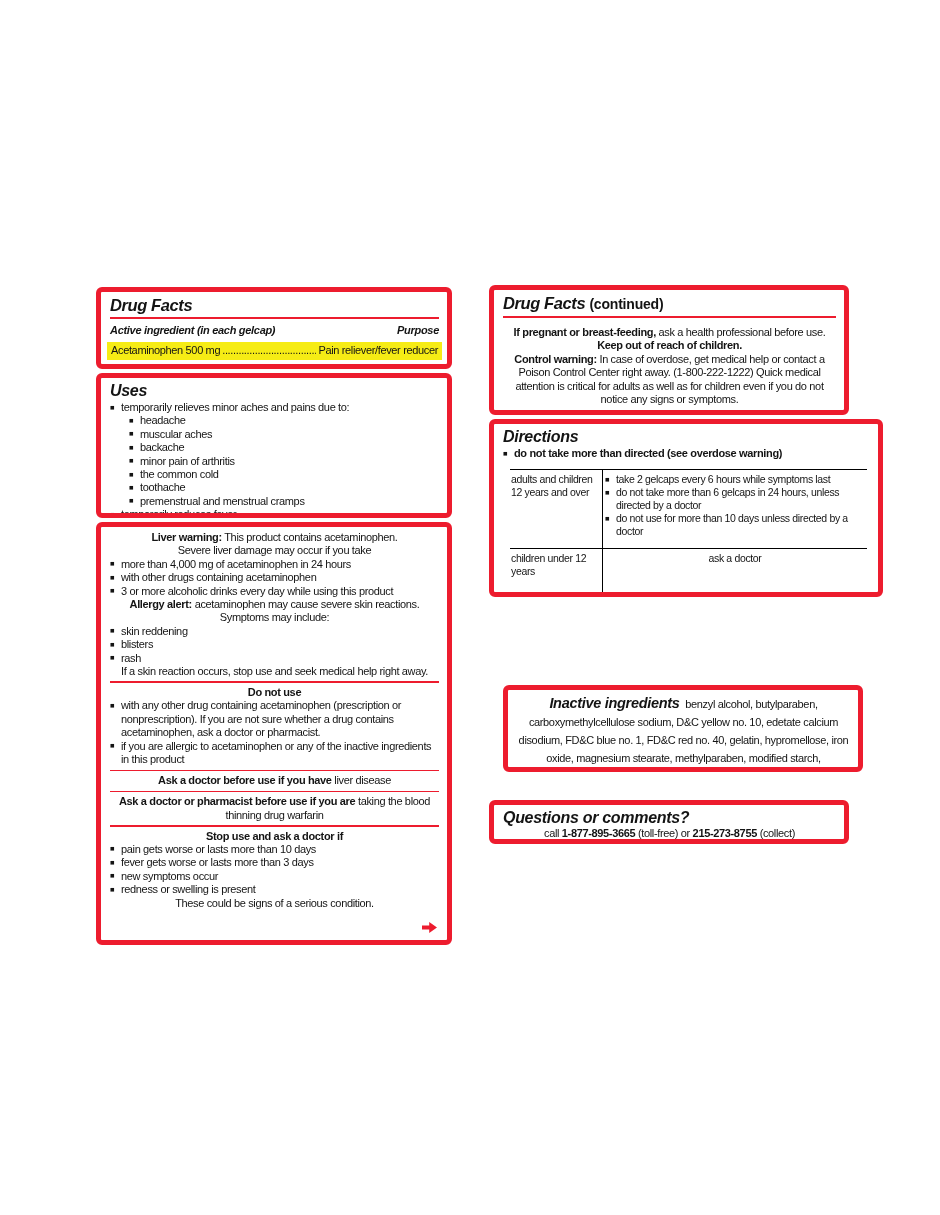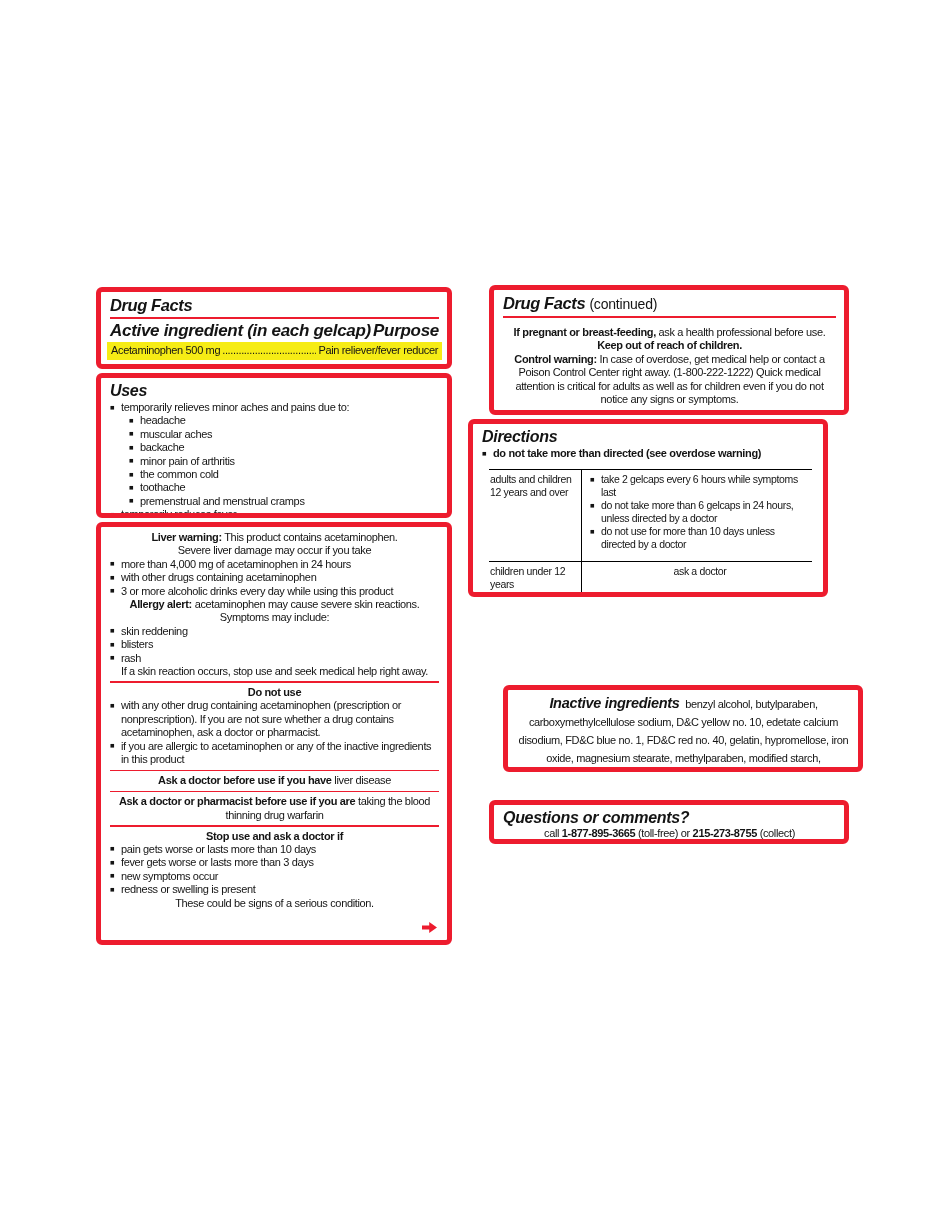--- a/index.html
+++ b/index.html
@@ -13,52 +13,52 @@
     position:absolute; box-sizing:border-box; background:#fff;
     border:5px solid var(--red); border-radius:6px;
     padding:4px 8px 4px 9px; overflow:hidden;
   }
   
   #lbox1 { left:96px; top:287px; width:356px; height:82px;  padding-bottom:0; }
   #lbox2 { left:96px; top:373px; width:356px; height:145px; }
   #lbox3 { left:96px; top:522px; width:356px; height:423px; }
   
   #rbox1 { left:489px; top:285px; width:360px; height:130px; }
-  #rbox2 { left:468px; top:419px; width:360px; height:178px; }
+  #rbox2 { left:489px; top:419px; width:394px; height:178px; }
   #rbox3 { left:489px; top:602px; width:360px; height:79px;  }
   #rbox4 { left:503px; top:685px; width:360px; height:87px; line-height:18px; }
   #rbox5 { left:489px; top:800px; width:360px; height:44px;  }
 
   .ttl  { font-weight:bold; font-style:italic; font-size:16.5px; line-height:19px; letter-spacing:-0.4px; }
-  .ttl .plain { font-weight:normal; font-style:normal; font-size:14px; letter-spacing:-0.2px;text-align:center; }
+  .ttl .plain { font-weight:bold; font-style:normal; font-size:14px; letter-spacing:-0.2px;text-align:center; }
   .sec  { font-weight:bold; font-style:italic; font-size:16px; line-height:17px; letter-spacing:-0.3px; }
   .secline { margin-bottom:2px; }
   .rl   { height:2px; background:var(--red); margin:2px 0 3px 0; }
   .dv   { height:1.6px; background:var(--red); margin:3px 0 3px 0; }
   .b    { font-weight:bold; }
   .ln   { margin:0;text-align:center; }
   .hd-row { display:flex; justify-content:space-between; align-items:baseline; margin-top:1px; }
-  .hd-row .sec { font-size:17px; }
+  .hd-row .sec { font-size:11px; }
   .yrow {
     display:flex; align-items:baseline; background:var(--yellow);
     margin:3px -3px 0 -3px; padding:2px 4px 3px 4px; white-space:nowrap;
   }
   .yrow .dots { flex:1; overflow:hidden; margin:0 2px; }
   .bi { position:relative; padding-left:11px; }
   .bi::before {
     content:"■"; position:absolute; left:0; top:1.5px;
     font-size:7.5px; line-height:10px; color:var(--ink); letter-spacing:0;
   }
   .sub { margin-left:19px; }
   
   .tbl { margin:9px 3px 0 7px; border-top:1.6px solid #000; }
   .trow { display:flex; }
   .trow.r1 { border-bottom:1.6px solid #000; }
   .tcell-l { width:92px; box-sizing:border-box; padding:3px 4px 10px 1px; }
-  .tcell-r { flex:1; border-left:1.6px solid #000; padding:3px 2px 10px 8px; }
+  .tcell-r { flex:1; border-left:1.6px solid #000; padding:3px 2px 10px 2px; }
   .trow.r2 .tcell-r, .trow.r2 .tcell-l { padding-bottom:2px; }
   .trow.r2 { min-height:47px; }
   .tbl, .tbl .bi, .tbl .ln { font-size:10.5px; line-height:13px; }
   .arrow { position:absolute; right:10px; bottom:7px; }
   .inline-head { font-weight:bold; font-style:italic; font-size:14.5px; letter-spacing:-0.3px; padding-right:3px; }
   .qline { margin-top:1px; }
 </style>
 </head>
 <body>
 

